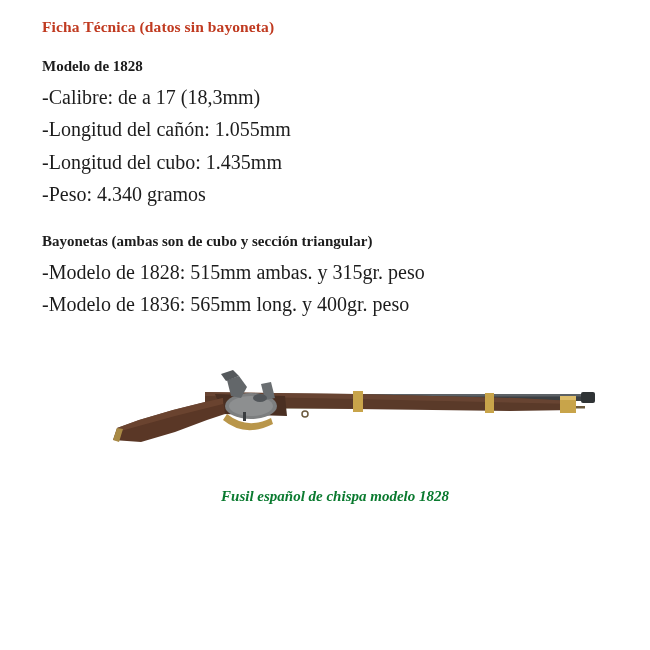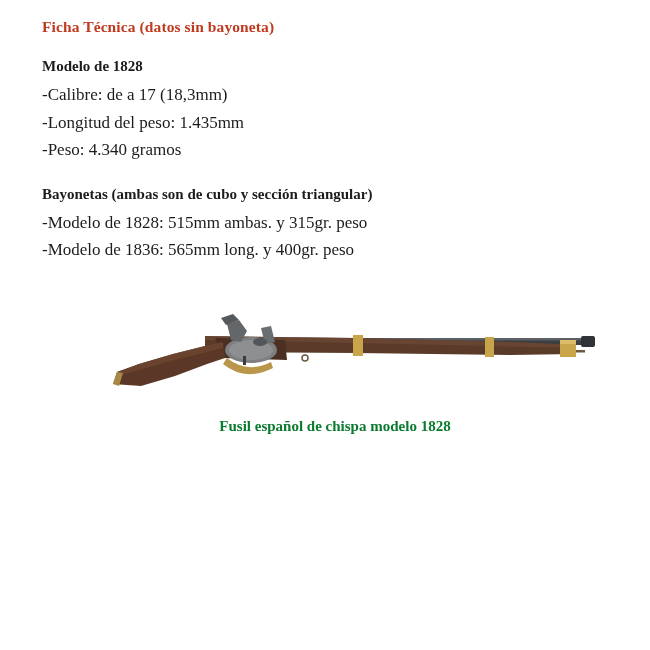--- a/index.html
+++ b/index.html
@@ -32,55 +32,58 @@
   .section {
     margin-top: 22px;
   }
   .section-heading {
     font-weight: bold;
     font-size: 15px;
     color: #1c1c1c;
     margin: 0 0 6px 0;
   }
   .spec-line {
-    font-size: 17px;
+    font-size: 20px;
     line-height: 1.62;
     color: #1c1c1c;
     margin: 0;
     white-space: pre;
   }
   .figure {
     position: relative;
     margin-top: 34px;
     width: 100%;
     height: 120px;
   }
   .figure svg {
     display: block;
     margin: 0 auto;
   }
   .caption {
     text-align: center;
     color: #0a7a2f;
     font-weight: bold;
     font-size: 15px;
+    margin-top: 14px;
     font-family: "Liberation Serif", serif;
+    font-style: italic;
   }
 </style>
 </head>
 <body>
 
 <div class="page">
 
   <div class="doc-title">Ficha Técnica (datos sin bayoneta)</div>
 
   <div class="section">
     <div class="section-heading">Modelo de 1828</div>
     <p class="spec-line">-Calibre: de a 17 (18,3mm)</p>
-    <p class="spec-line">-Longitud del peso: 1.435mm</p>
+    <p class="spec-line">-Longitud del cañón: 1.055mm</p>
+    <p class="spec-line">-Longitud del cubo: 1.435mm</p>
     <p class="spec-line">-Peso: 4.340 gramos</p>
   </div>
 
 
   <div class="section">
     <div class="section-heading">Bayonetas (ambas son de cubo y sección triangular)</div>
     <p class="spec-line">-Modelo de 1828: 515mm ambas. y 315gr. peso</p>
     <p class="spec-line">-Modelo de 1836: 565mm long. y 400gr. peso</p>
   </div>
 

